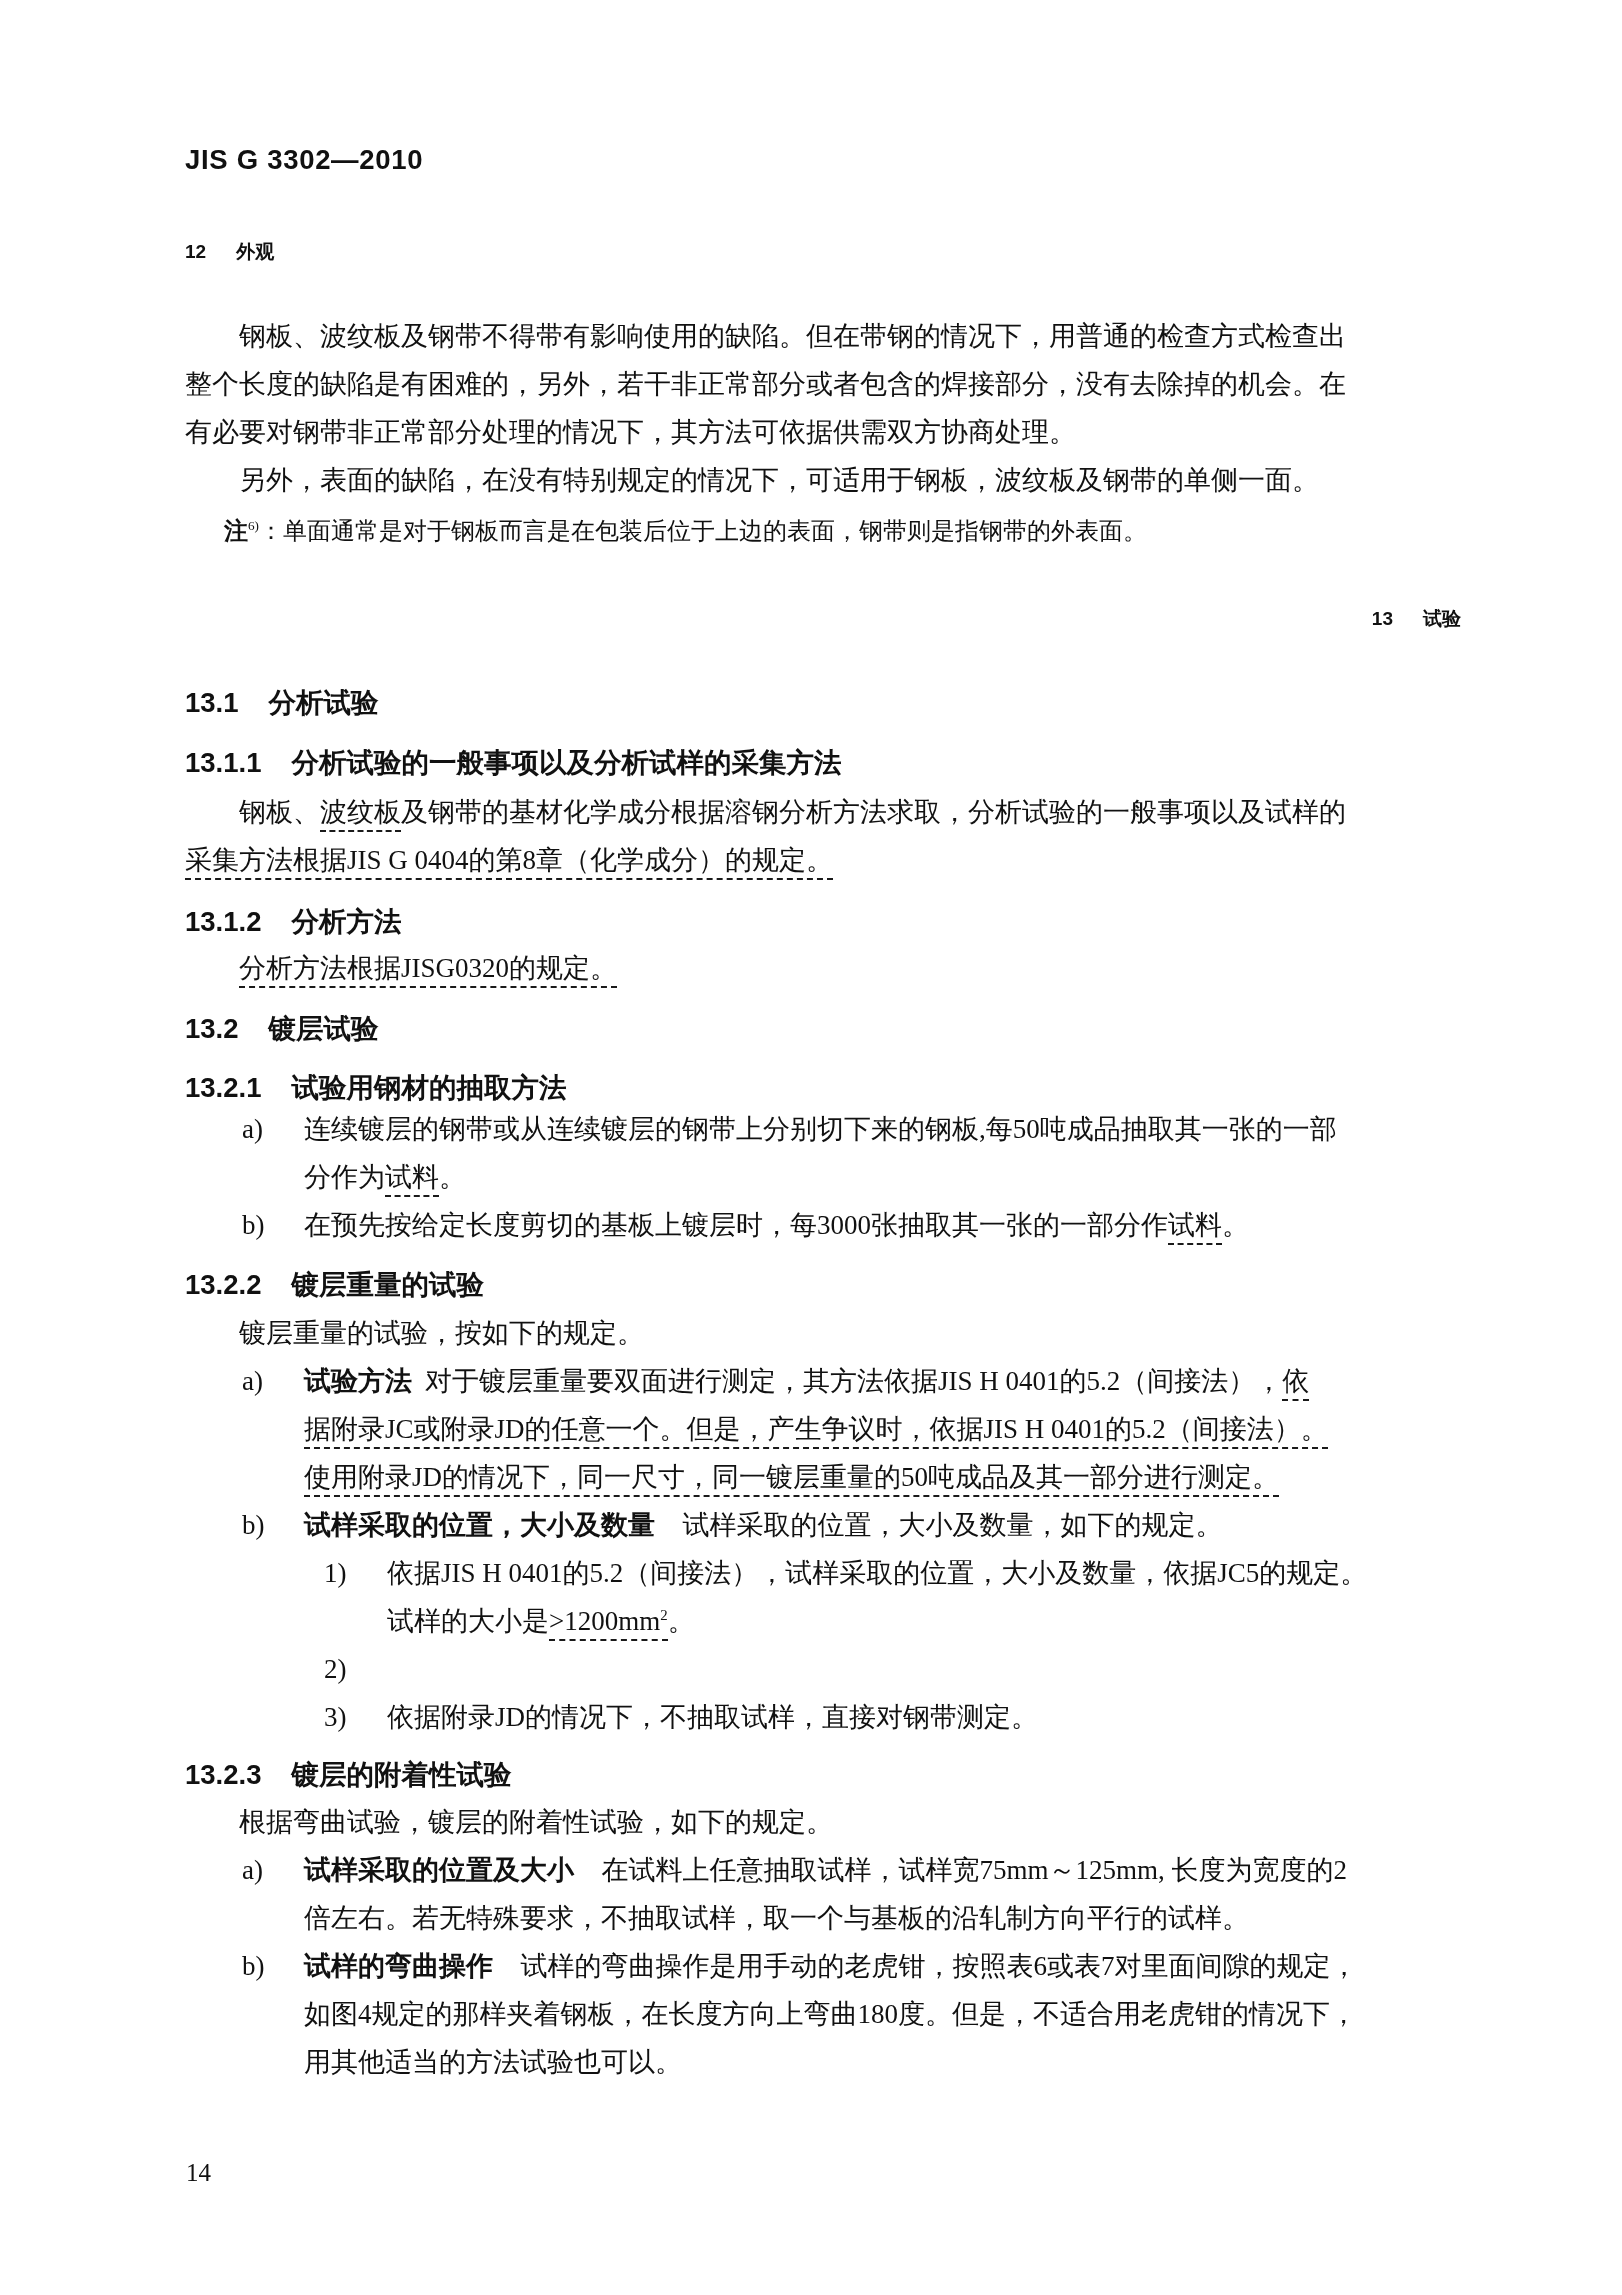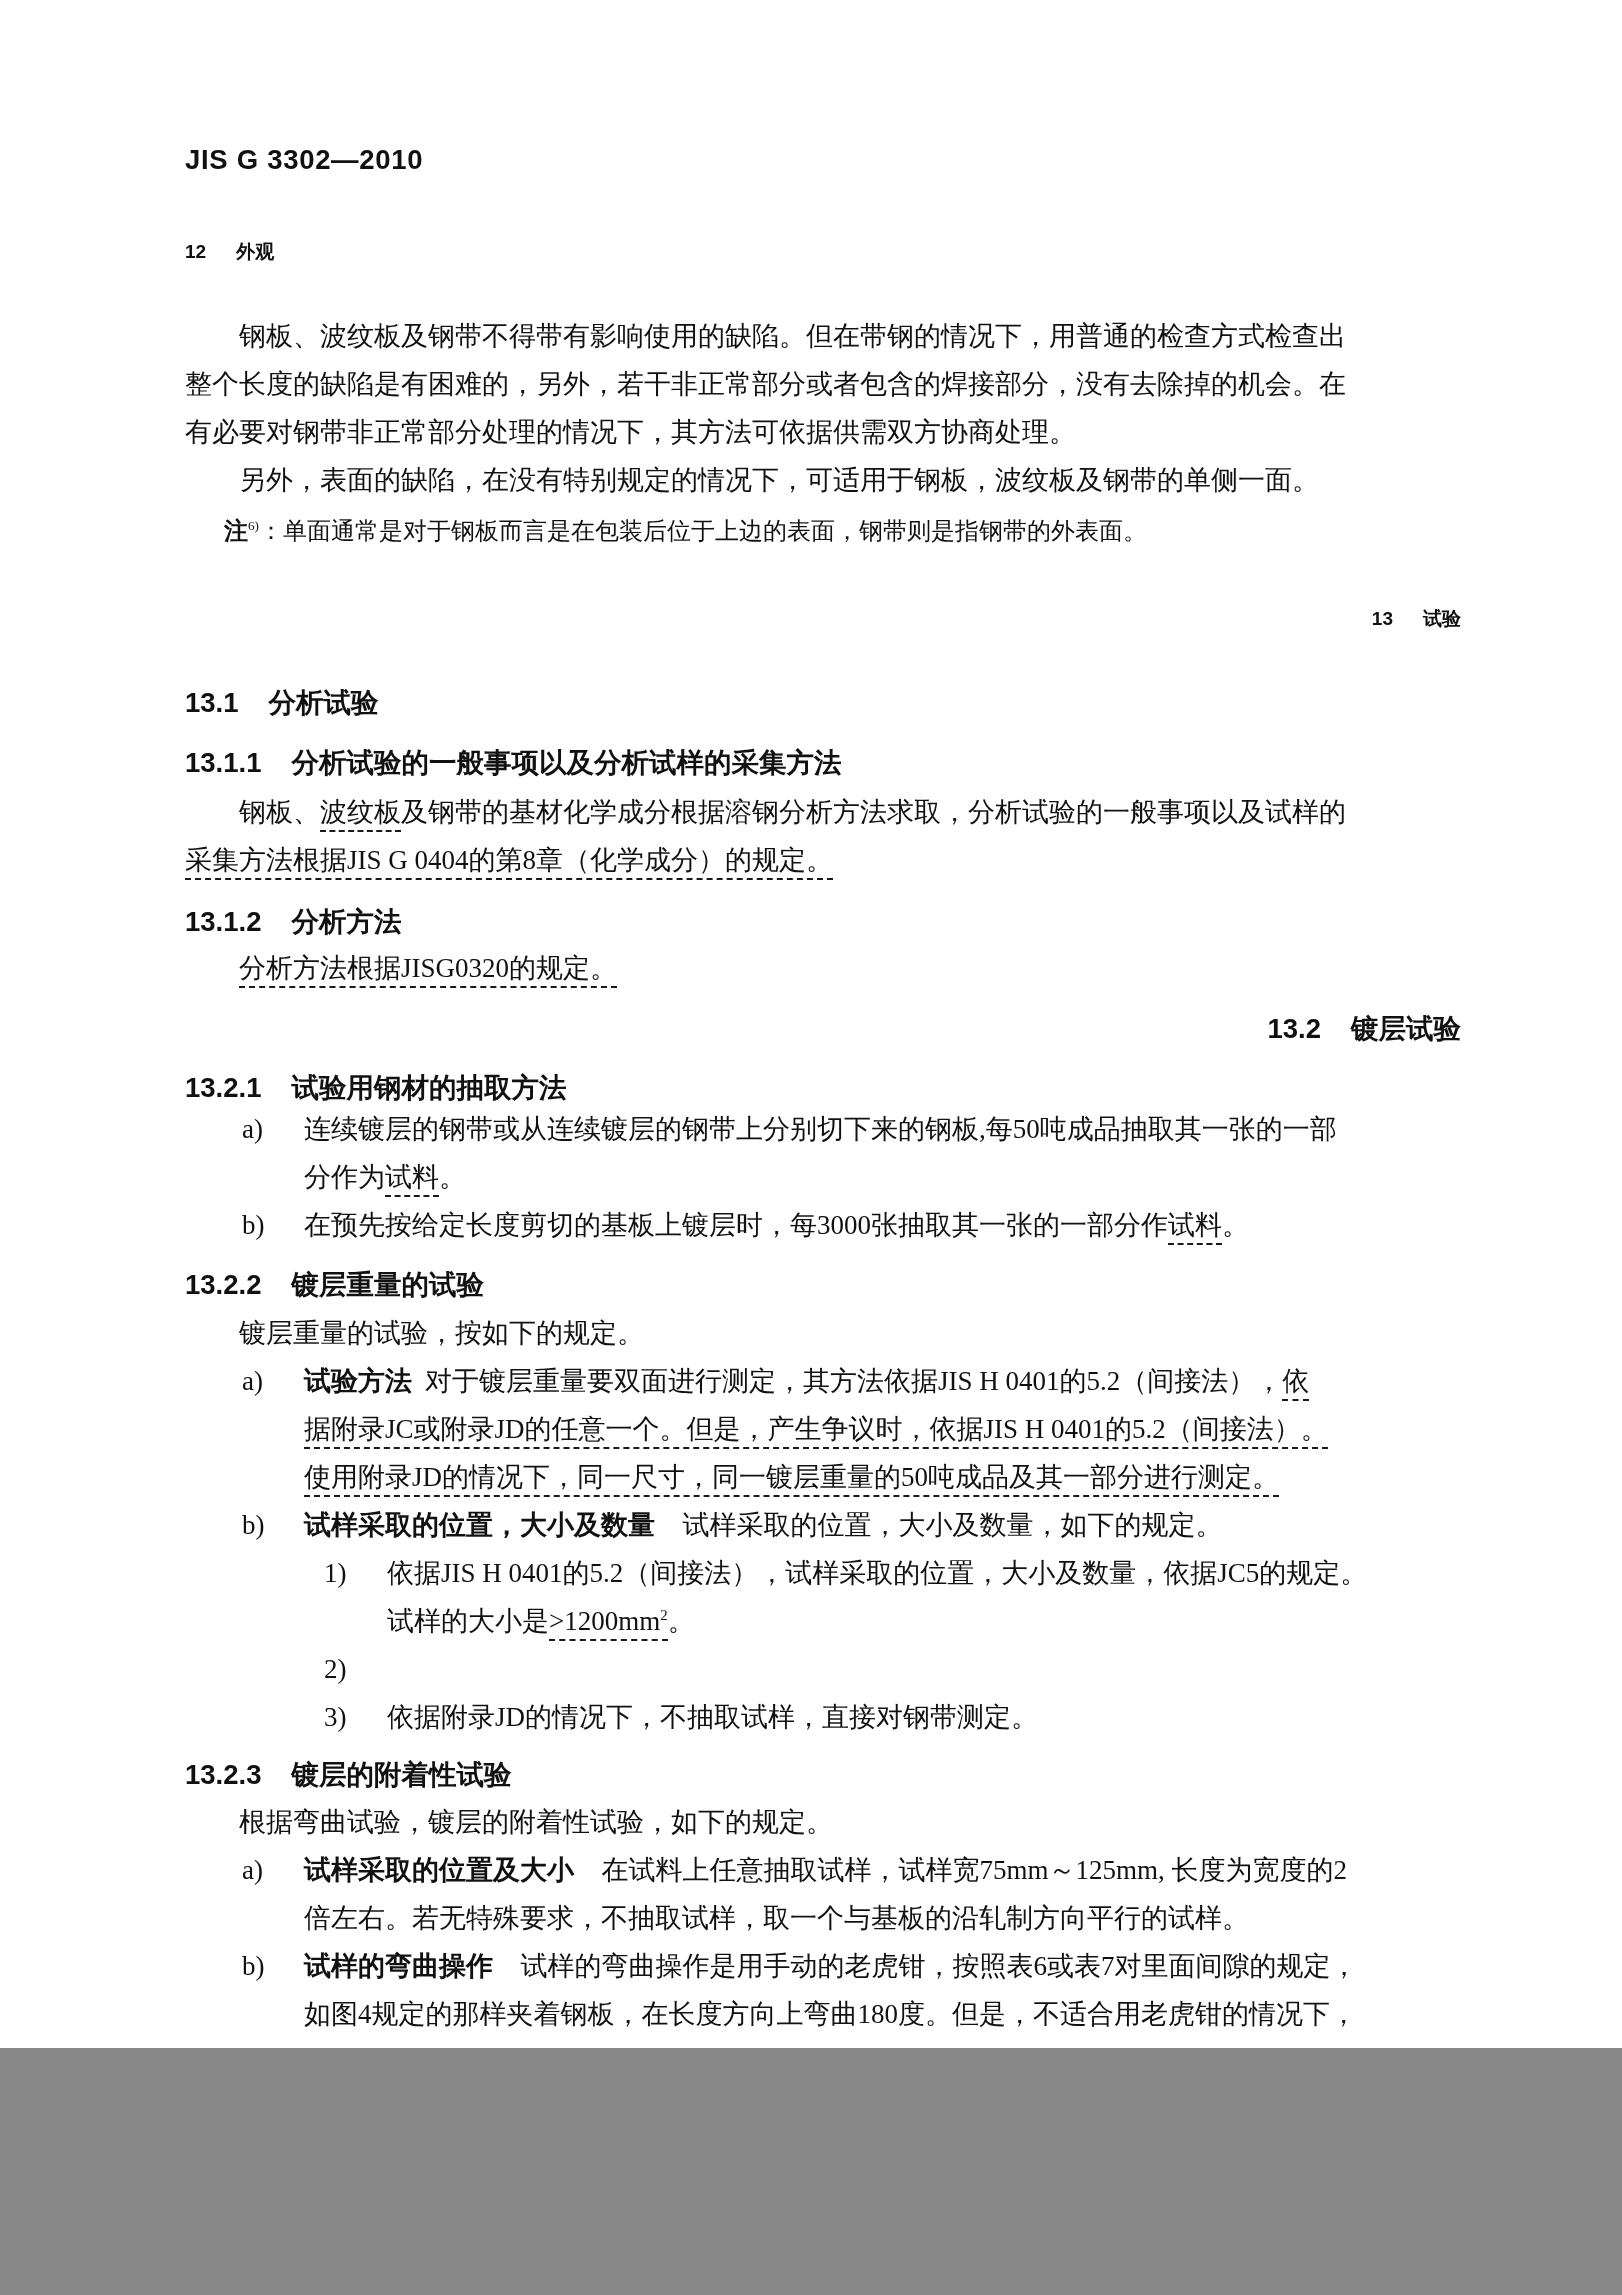--- a/index.html
+++ b/index.html
@@ -1,17 +1,17 @@
 <!DOCTYPE html>
 <html style="font-size:10.5px"><head>
 <meta charset="utf-8">
 <style>
   html,body{margin:0;padding:0;background:#888;}
   .page{
-    width:1623px;height:2048px;background:#ffffff;position:relative;
+    width:1623px;height:2295px;background:#ffffff;position:relative;
     font-family:"Liberation Serif","DejaVu Serif",serif;color:#111;
     overflow:hidden;
   }
   .content{position:absolute;left:185px;top:145px;width:1276px;}
   .ln{font-size:27px;line-height:48px;white-space:nowrap;}
   .ind{padding-left:54px;}
   .doc-header{
     font-family:"Liberation Sans","DejaVu Sans",sans-serif;font-weight:bold;
     font-size:27.5px;line-height:29px;letter-spacing:0.7px;white-space:nowrap;
   }
@@ -22,21 +22,21 @@
   .hno{margin-right:30px;}
   .m-h12{margin-top:60px;}
   .m-p1{margin-top:43px;}
   .m-note{margin-top:7.9px;}
   .m-h13{margin-top:51px;text-align:right;}
   .m-h131{margin-top:50px;}
   .m-h1311{margin-top:26px;}
   .m-p3{margin-top:7.9px;}
   .m-h1312{margin-top:21px;}
   .m-p4{margin-top:5.2px;}
-  .m-h132{margin-top:19.6px;text-align:right;}
+  .m-h132{margin-top:19.6px;}
   .m-h1321{margin-top:25px;}
   .m-p5{margin-top:7.9px;}
   .m-h1322{margin-top:19.6px;}
   .m-p6{margin-top:6.5px;}
   .m-h1323{margin-top:17px;}
   .m-p7{margin-top:6.5px;}
   .note{font-size:24px;line-height:38px;padding-left:39px;white-space:nowrap;}
   .note .nlabel{font-family:"Liberation Sans","DejaVu Sans",sans-serif;font-weight:bold;}
   sup{font-size:0.55em;vertical-align:super;line-height:0;}
   .u{border-bottom:2.6px dashed #1a1a1a;padding-bottom:3.3px;}

